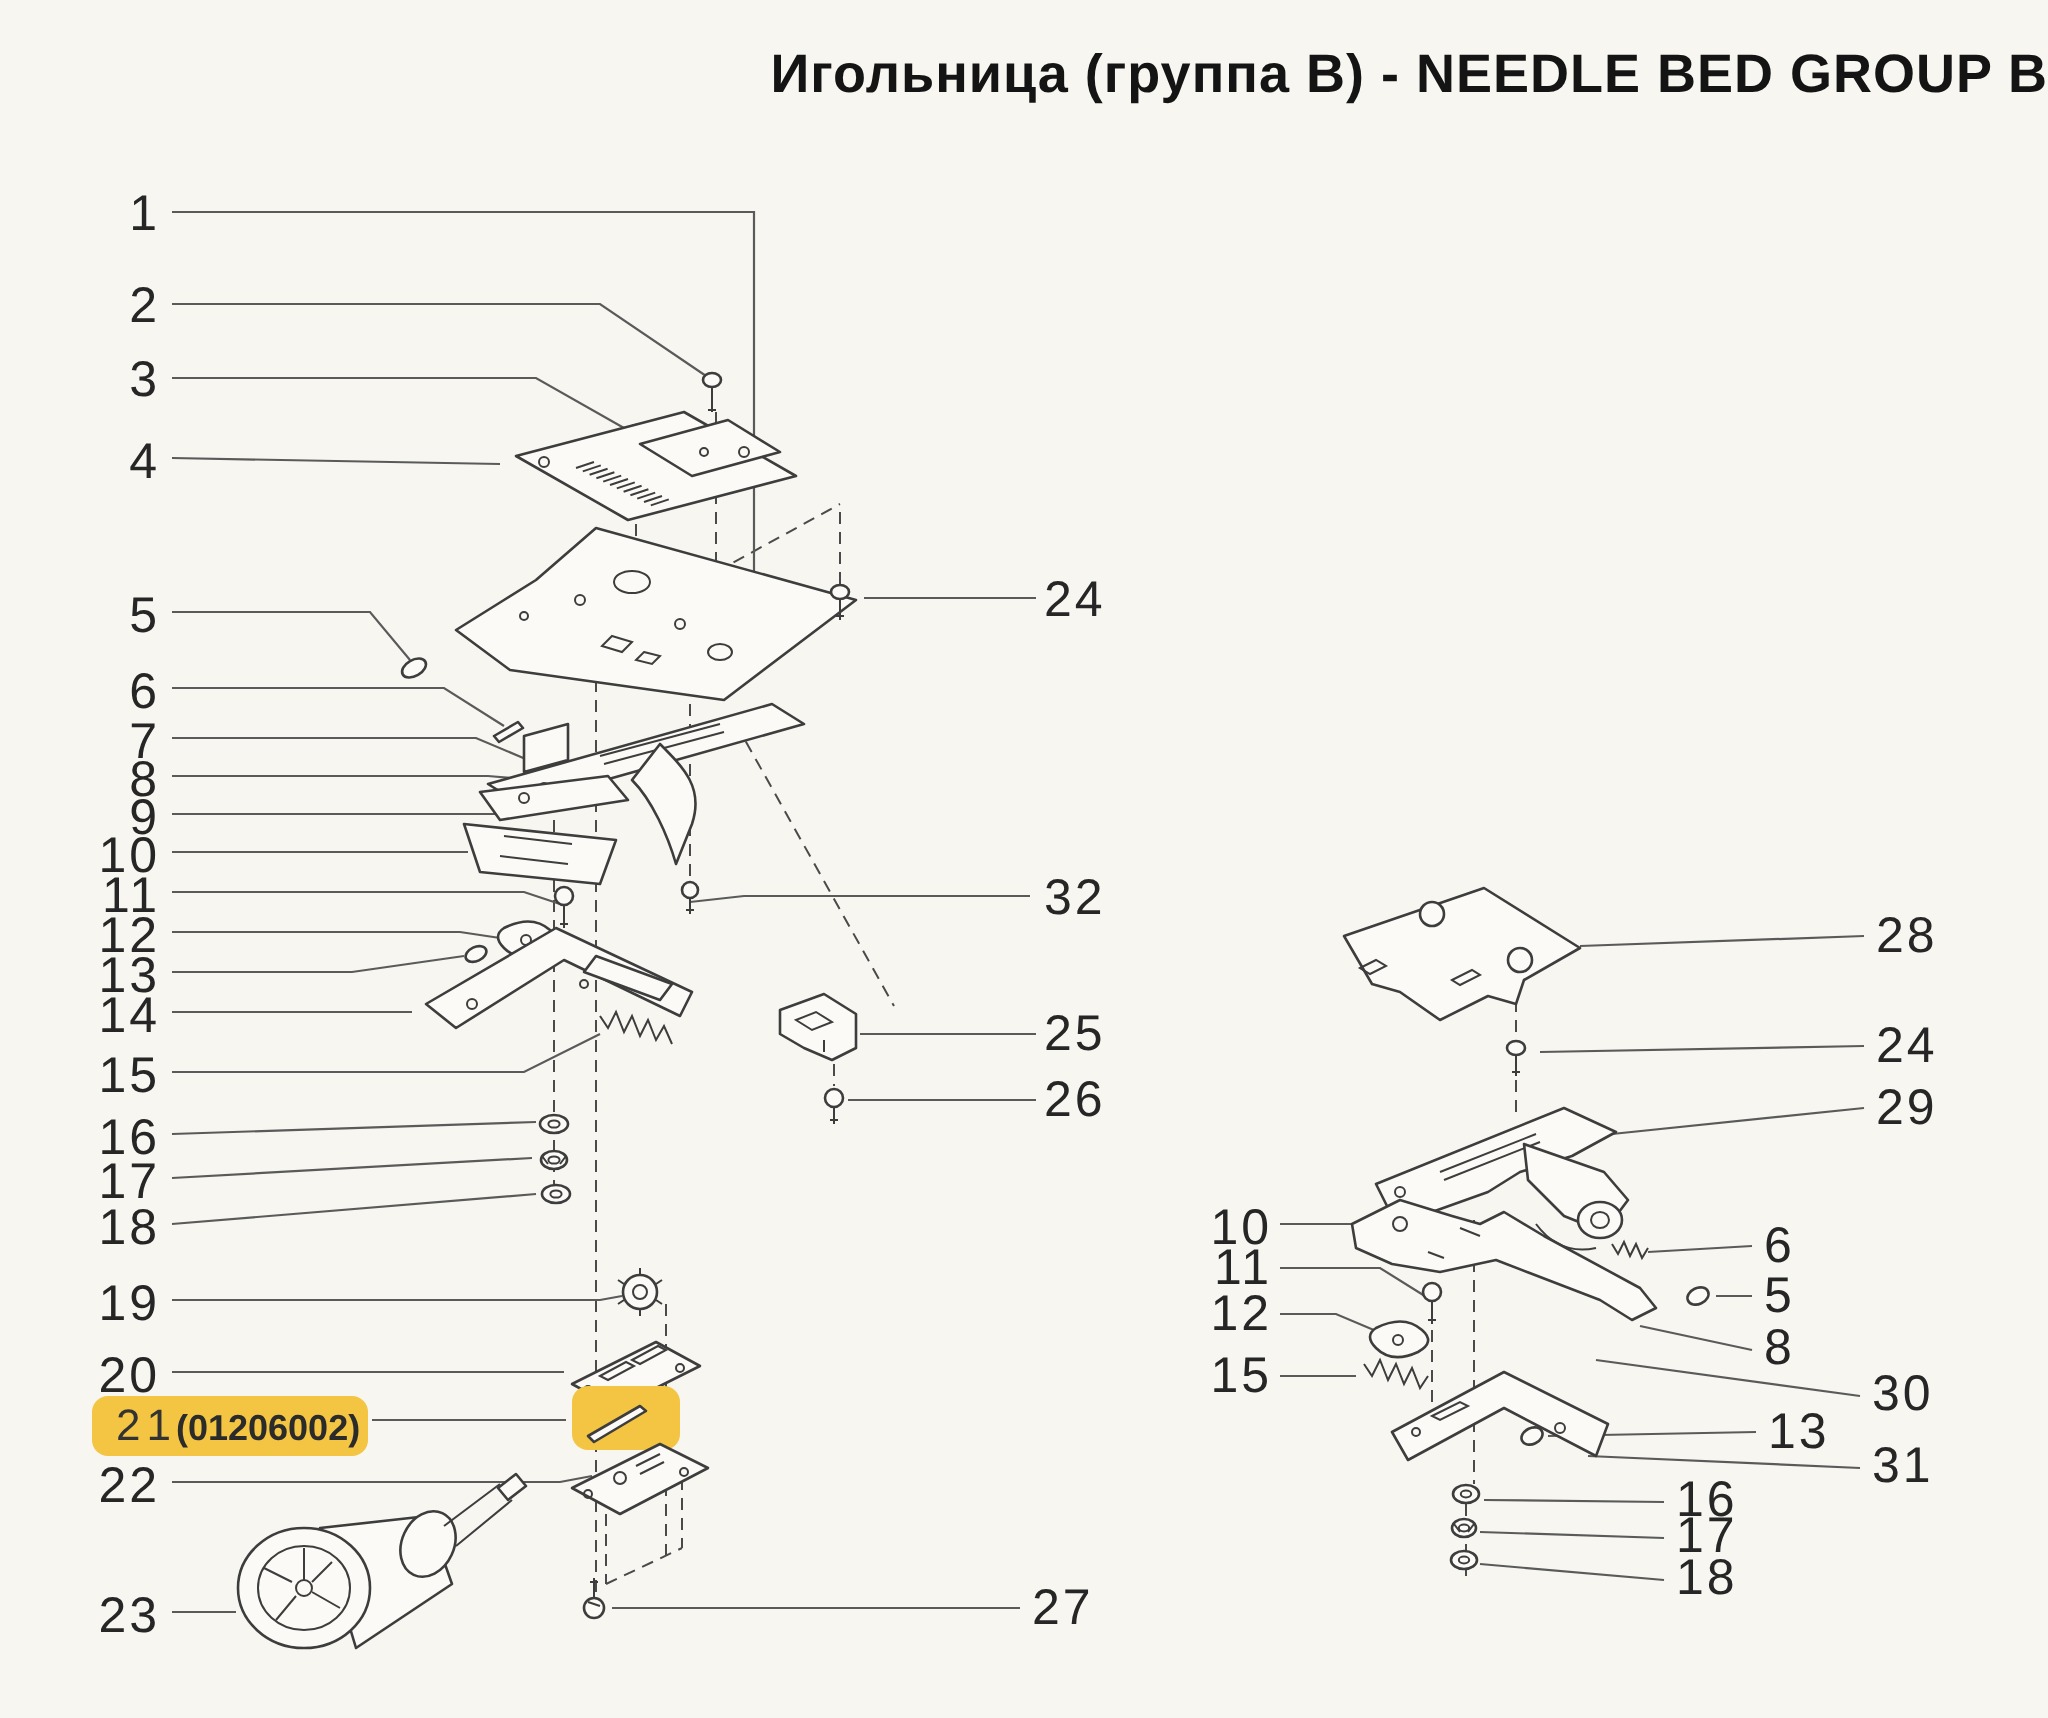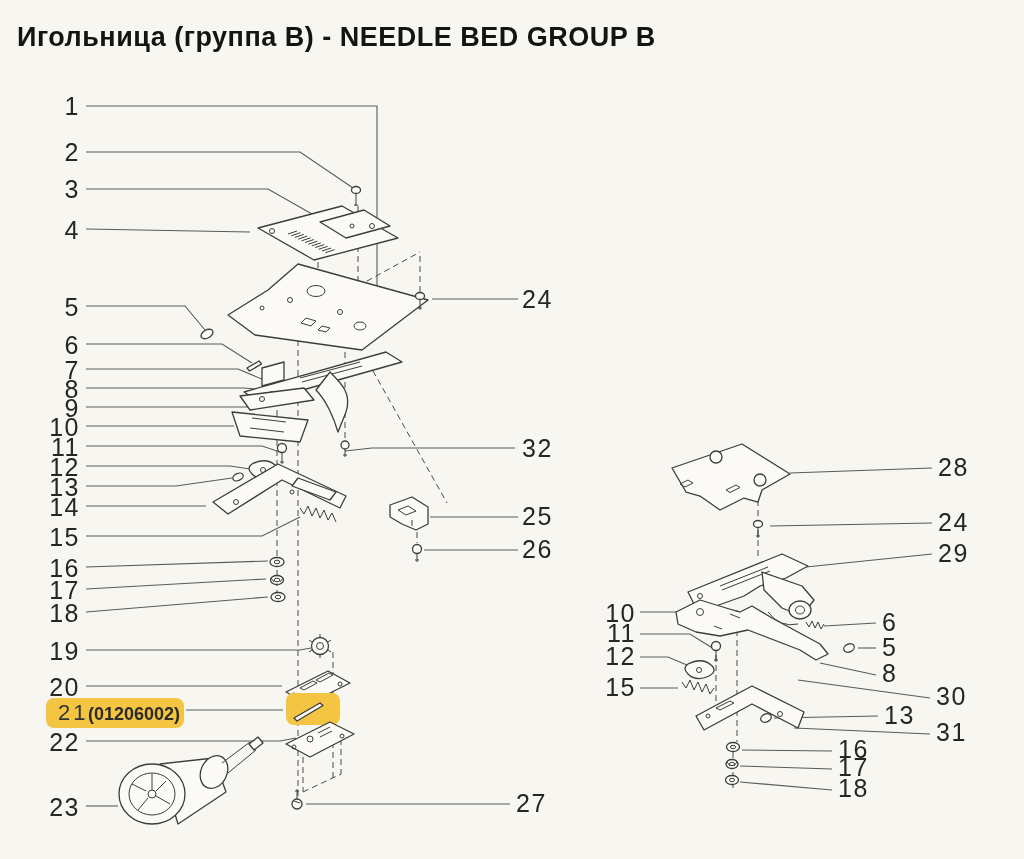--- a/index.html
+++ b/index.html
@@ -5,21 +5,21 @@
   html,body{margin:0;padding:0;}
   body{
     width:1024px;height:859px;
     background:#f7f6f1;
     font-family:"Liberation Sans", sans-serif;
     overflow:hidden;
   }
   .page{position:relative;width:1024px;height:859px;}
   .title{
     position:absolute;top:22px;left:0;width:1024px;
-    text-align:left;padding-left:17px;box-sizing:border-box;
+    text-align:right;padding-left:36px;box-sizing:border-box;
     font-size:27px;font-weight:bold;color:#141414;letter-spacing:.5px;
   }
   svg{position:absolute;top:0;left:0;}
   .lbl{
     font-family:"Liberation Sans", sans-serif;
     font-size:25px;fill:#262626;letter-spacing:1.5px;
   }
   .leader{stroke:#5a5a5a;stroke-width:1.1;fill:none;}
   .part{stroke:#3d3d3d;stroke-width:1.3;fill:#fbfaf6;stroke-linejoin:round;}
   .thin{stroke:#3d3d3d;stroke-width:1;fill:none;}

